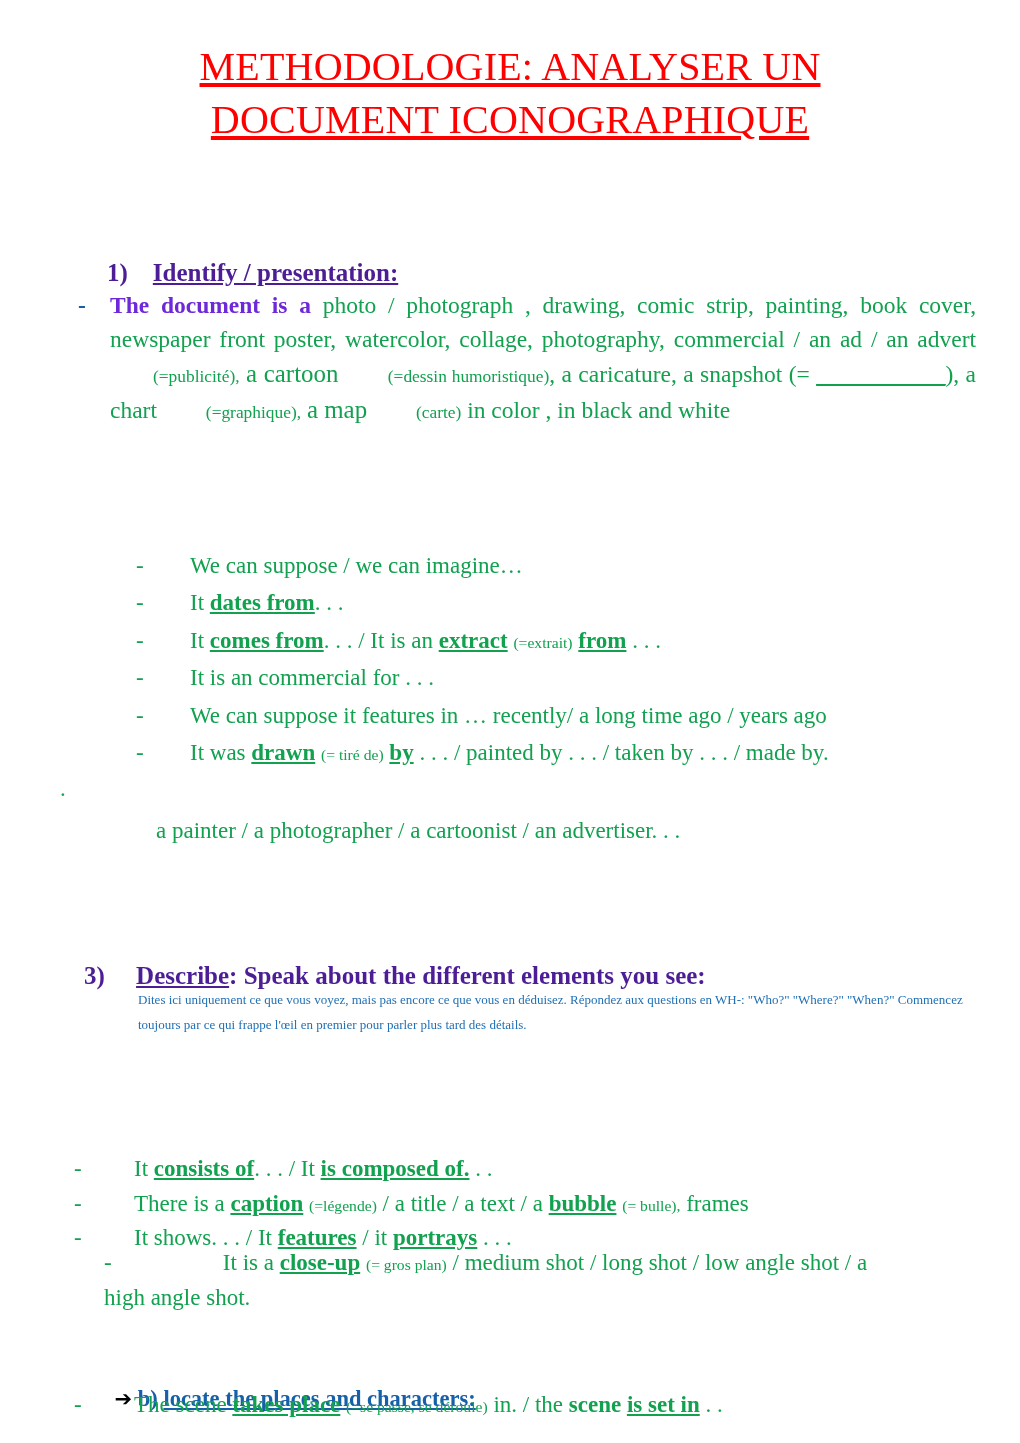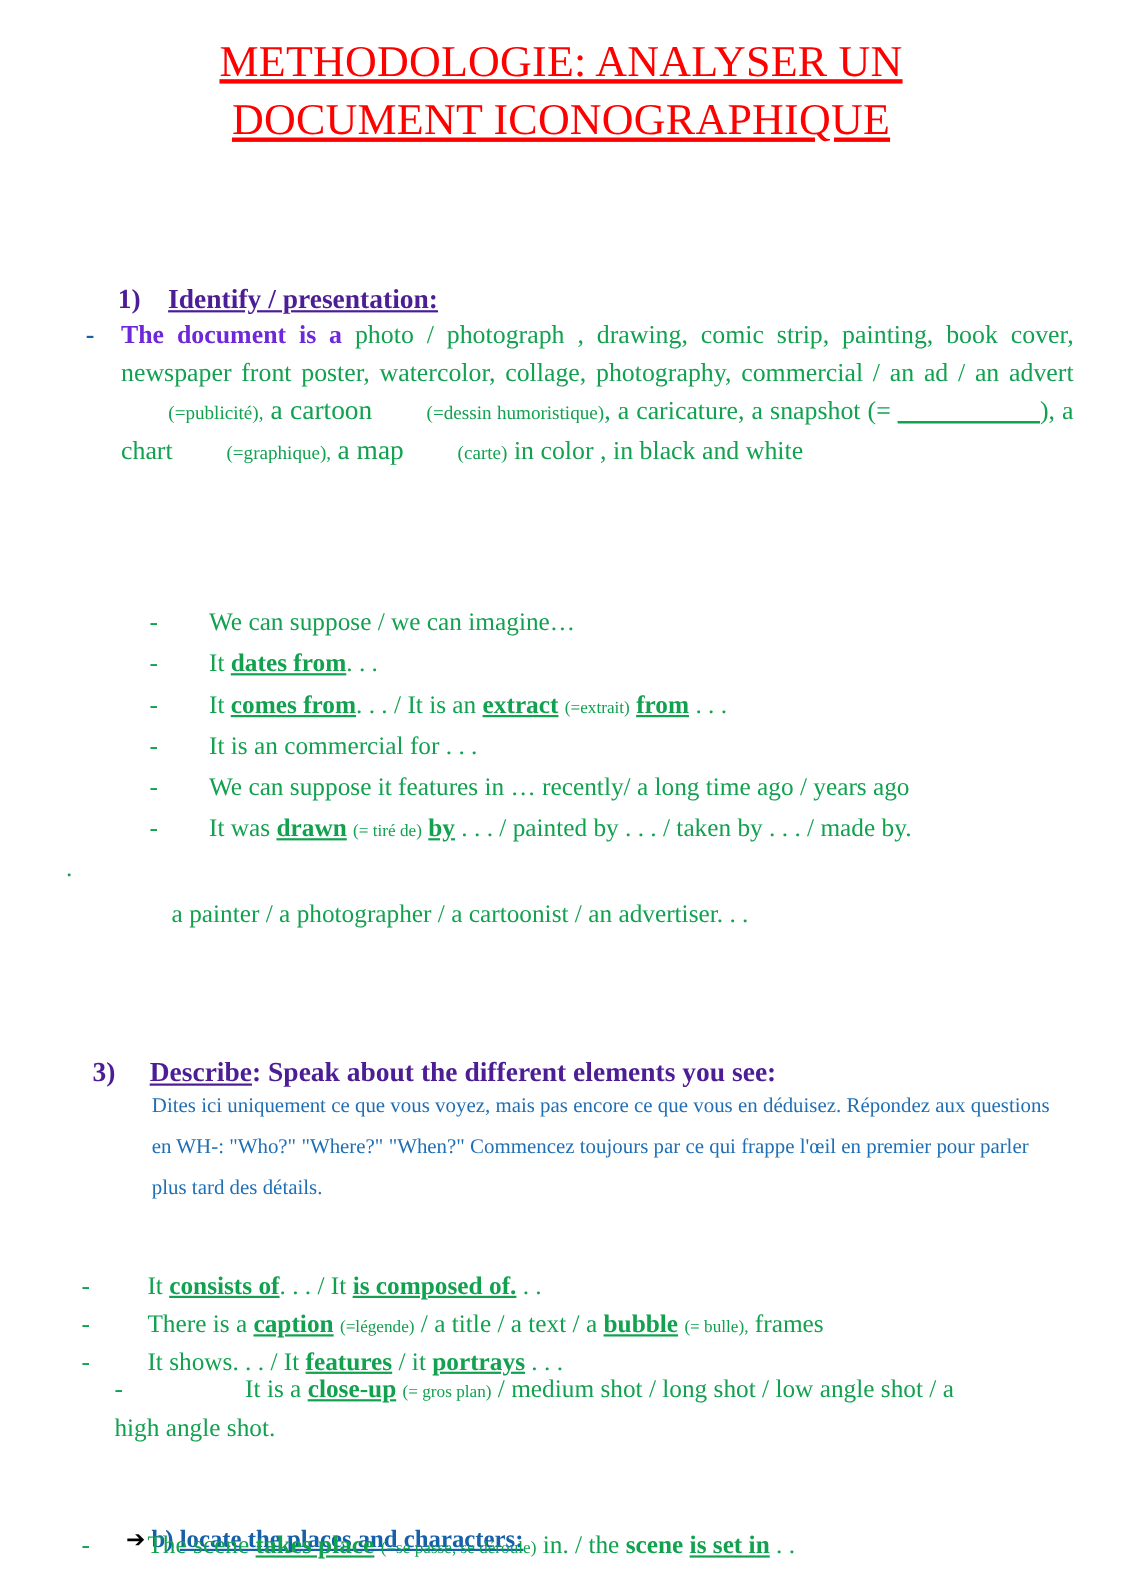--- a/index.html
+++ b/index.html
@@ -14,21 +14,21 @@
     color: #000000;
     overflow: hidden;
     position: relative;
   }
 
   .page {
     width: 1020px;
     height: 1254px;
     position: relative;
     box-sizing: border-box;
-    padding: 0;
+    padding: 11px;
   }
 
   
   .doc-title {
     color: #FF0000;
     font-size: 40px;
     line-height: 1.32;
     text-align: center;
     text-decoration: underline;
     text-underline-offset: 3px;
@@ -112,21 +112,21 @@
     color: #11A14F;
     line-height: 1.4;
   }
 
   
   .fr-note {
     position: absolute;
     left: 138px;
     top: 987px;
     width: 830px;
-    font-size: 19px;
+    font-size: 13px;
     line-height: 1.95;
     color: #1F6FB5;
   }
 
   
   .sub-head {
     color: #1560A8;
     font-weight: bold;
     font-size: 22.5px;
     line-height: 1.2;

